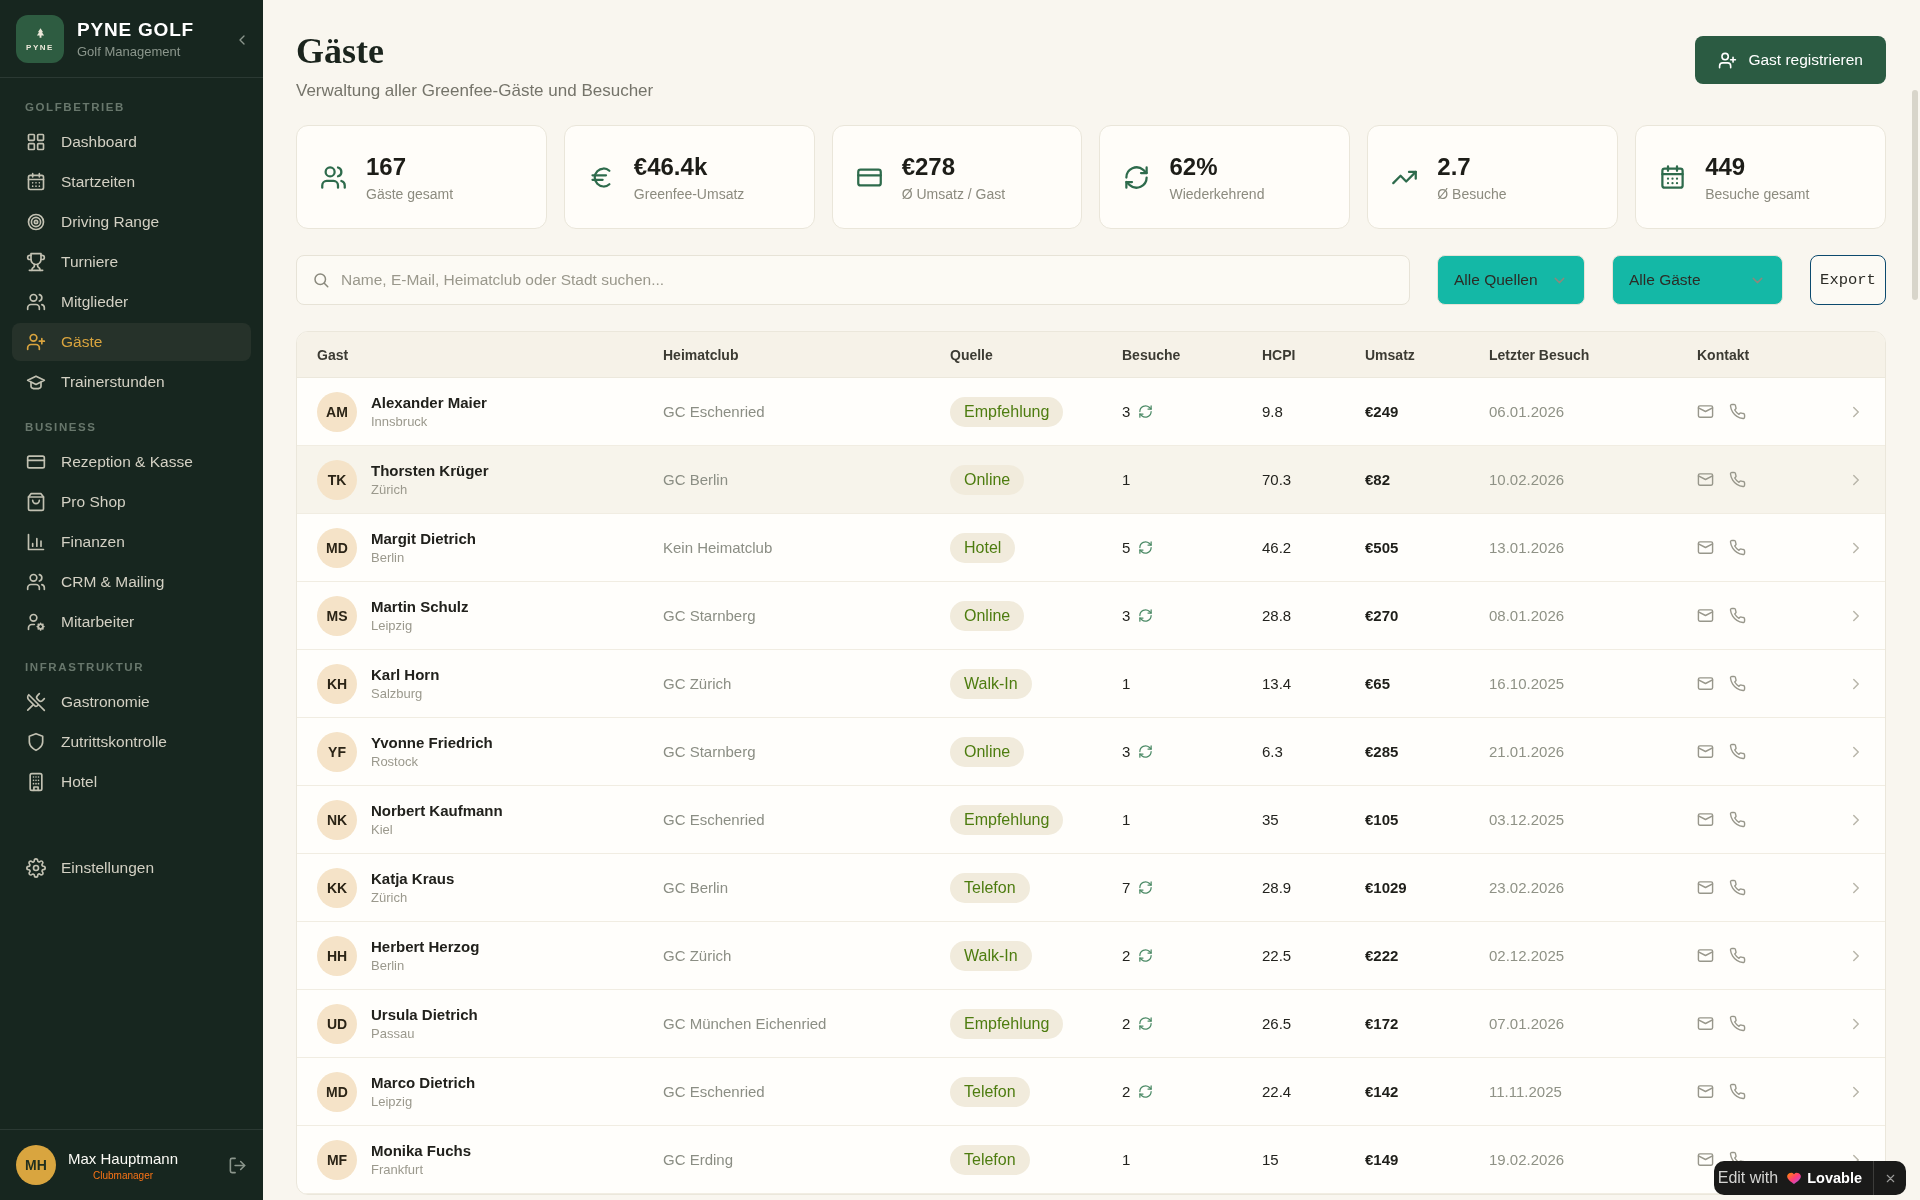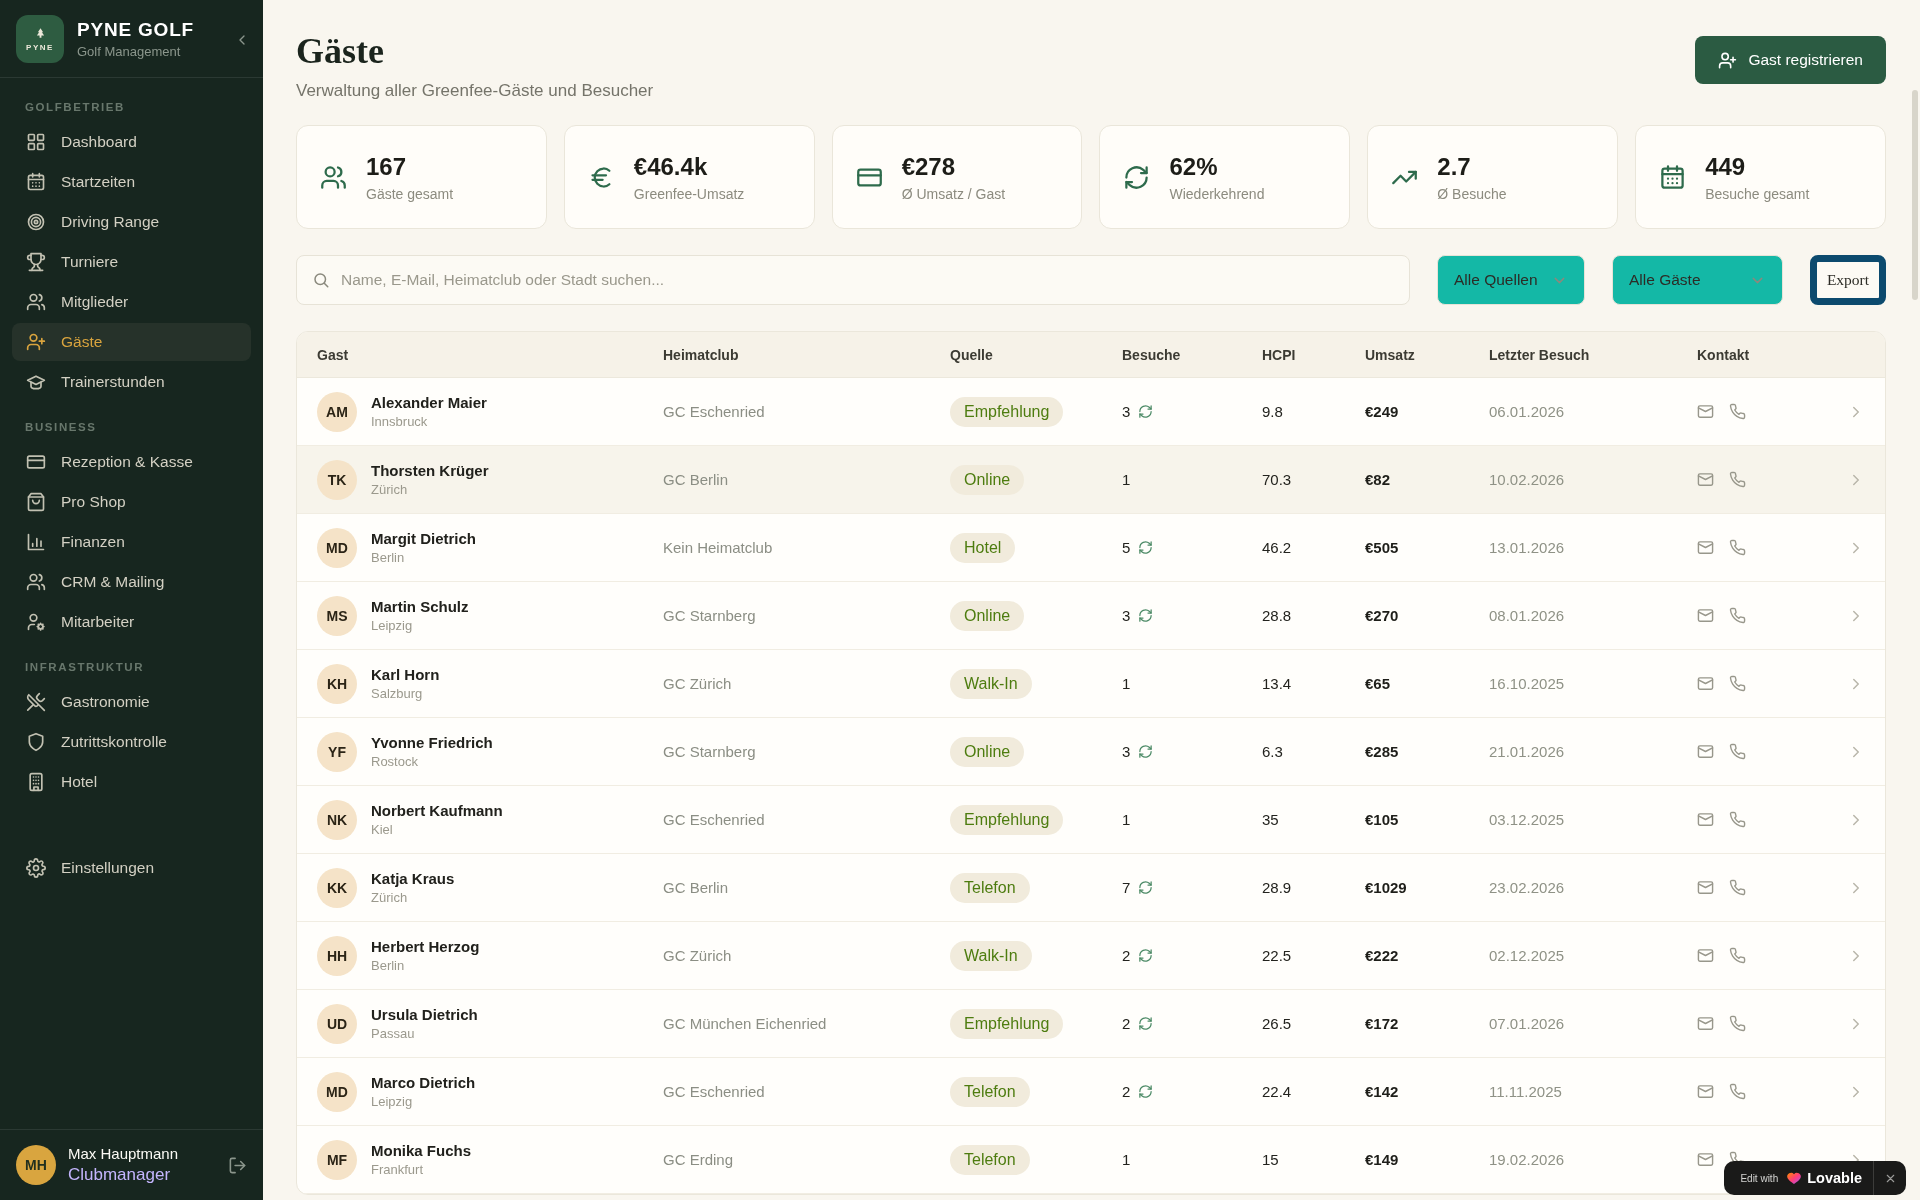--- a/index.html
+++ b/index.html
@@ -19,21 +19,21 @@
   .sb-nav { padding-top:4px; display:flex; flex-direction:column; }
   .sb-section-label { font-size:11.5px; font-weight:700; letter-spacing:1.6px; color:#68776c; padding:19px 25px 9px; }
   .sb-item { display:flex; align-items:center; gap:15px; margin:1px 12px; padding:9px 14px; border-radius:8px; font-size:15.5px; color:#d3d0c3; cursor:pointer; }
   .sb-item .nav-ic { width:20px; height:20px; flex-shrink:0; color:#c2c1b2; }
   .sb-item.active { background:#26322a; color:#d9a43e; }
   .sb-item.active .nav-ic { color:#d9a43e; }
   .sb-settings-wrap { margin-top:46px; }
   .sb-user { margin-top:auto; border-top:1px solid rgba(255,255,255,0.09); padding:15px 16px; display:flex; align-items:center; gap:12px; }
   .user-avatar { width:40px; height:40px; border-radius:50%; background:#d9a53f; color:#22301f; font-weight:700; font-size:14px; display:flex; align-items:center; justify-content:center; flex-shrink:0; }
   .user-name { font-size:15px; color:#fbfaf5; margin-bottom:3px; }
-  .user-role { font-size:17px; color:#c4b5fd; }
+  .user-role { font-size:10px; color:#f97316;text-align:center; }
   .logout-btn { margin-left:auto; width:19px; height:19px; color:#8b968c; cursor:pointer; }
 
   
   .main { flex:1; padding:30px 34px 0 33px; position:relative; }
   .main-header { display:flex; justify-content:space-between; align-items:flex-start; margin-bottom:24px; }
   .page-title { font-family:"Liberation Serif","DejaVu Serif",serif; font-size:36px; font-weight:700; color:#1b241d; margin-bottom:9px; }
   .page-subtitle { font-size:17px; color:#75746a; }
   .register-btn { background:#2b5b42; color:#ffffff; border:none; border-radius:8px; height:48px; padding:0 23px; font-size:15.5px; font-family:inherit; display:flex; align-items:center; gap:11px; cursor:pointer; margin-top:6px; }
   .register-btn .btn-ic { width:19px; height:19px; }
 
@@ -45,21 +45,21 @@
 
   .filter-row { display:flex; gap:27px; margin-bottom:26px; }
   .search-box { flex:1; background:#fcfaf4; border:1px solid #e7e3d7; border-radius:8px; height:50px; display:flex; align-items:center; gap:11px; padding:0 15px; }
   .search-box .search-ic { width:18px; height:18px; color:#8a897d; flex-shrink:0; }
   .search-box input { flex:1; border:none; outline:none; background:transparent; font-size:15.5px; font-family:inherit; color:#2c2c26; }
   .search-box input::placeholder { color:#9a988c; }
   .select-btn { background:#14b8a6; border:1px solid #e7e3d7; border-radius:8px; height:50px; display:flex; align-items:center; justify-content:space-between; padding:0 16px; font-size:15.5px; color:#2c2c26; cursor:pointer; }
   .select-btn .chev { width:17px; height:17px; color:#8a897d; }
   .w-quellen { width:148px; }
   .w-gaeste { width:171px; }
-  .export-btn { background:#fcfaf4; border:7px solid #0c4a6e; border-radius:8px; height:50px; width:76px; display:flex; align-items:center; justify-content:center; font-size:15.5px; color:#2c2c26; font-family:Liberation Serif, serif; cursor:pointer; }
+  .export-btn { background:#fcfaf4; border:1px solid #0c4a6e; border-radius:8px; height:50px; width:76px; display:flex; align-items:center; justify-content:center; font-size:15.5px; color:#2c2c26; font-family:Liberation Mono, monospace; cursor:pointer; }
 
   
   .table-card { background:#fffefb; border:1px solid #ebe7db; border-radius:12px; overflow:hidden; }
   .t-grid { display:grid; grid-template-columns:346px 287px 172px 140px 103px 124px 208px 1fr; padding:0 20px; align-items:center; }
   .t-head { height:46px; background:#f6f2e8; border-bottom:1px solid #ece8dc; }
   .t-head .t-col { font-size:14px; font-weight:700; color:#3c3b33; }
   .t-row { height:68px; border-bottom:1px solid #f1ede2; }
   .t-row.highlighted { background:#f7f4eb; }
   .g-cell { display:flex; align-items:center; gap:14px; }
   .g-avatar { width:40px; height:40px; border-radius:50%; background:#f5e3c8; color:#2b2416; font-size:14px; font-weight:700; display:flex; align-items:center; justify-content:center; flex-shrink:0; }
@@ -72,21 +72,21 @@
   .hcpi-cell { font-size:15px; color:#23231e; }
   .revenue-cell { font-size:15px; font-weight:700; color:#1e1e19; }
   .date-cell { font-size:15px; color:#8f9286; }
   .contact-cell { display:flex; align-items:center; gap:15px; }
   .contact-cell .c-ic { width:17px; height:17px; color:#98978b; cursor:pointer; }
   .contact-cell .row-chev { width:18px; height:18px; color:#b9b6aa; margin-left:auto; cursor:pointer; }
 
   
   .scroll-thumb { position:fixed; right:2px; top:90px; width:6px; height:210px; background:#d8d5ca; border-radius:3px; }
   .lovable-badge { position:fixed; right:14px; bottom:5px; height:34px; background:#1a1a19; border-radius:10px; display:flex; align-items:center; color:#ffffff; }
-  .lovable-badge .lb-text { font-size:10px; color:#d4d4d2; padding-left:16px; }
+  .lovable-badge .lb-text { font-size:16px; color:#d4d4d2; padding-left:4px; }
   .lovable-badge .heart { width:16px; height:16px; margin:0 5px 0 8px; }
   .lovable-badge .lb-brand { font-size:14.5px; font-weight:700; padding-right:11px; }
   .lovable-badge .lb-div { width:1px; height:100%; background:#3c3c3a; }
   .lovable-badge .lb-close { width:32px; height:100%; display:flex; align-items:center; justify-content:center; color:#9c9c9a; cursor:pointer; }
   .lovable-badge .lb-close .x-ic { width:13px; height:13px; }
   .ic svg, .nav-ic svg, .stat-ic svg, .btn-ic svg, .search-ic svg, .chev svg, .rep-ic svg, .c-ic svg, .row-chev svg, .tree svg, .collapse-btn svg, .logout-btn svg, .heart svg, .x-ic svg { width:100%; height:100%; display:block; }
 </style>
 </head>
 <body>
 

